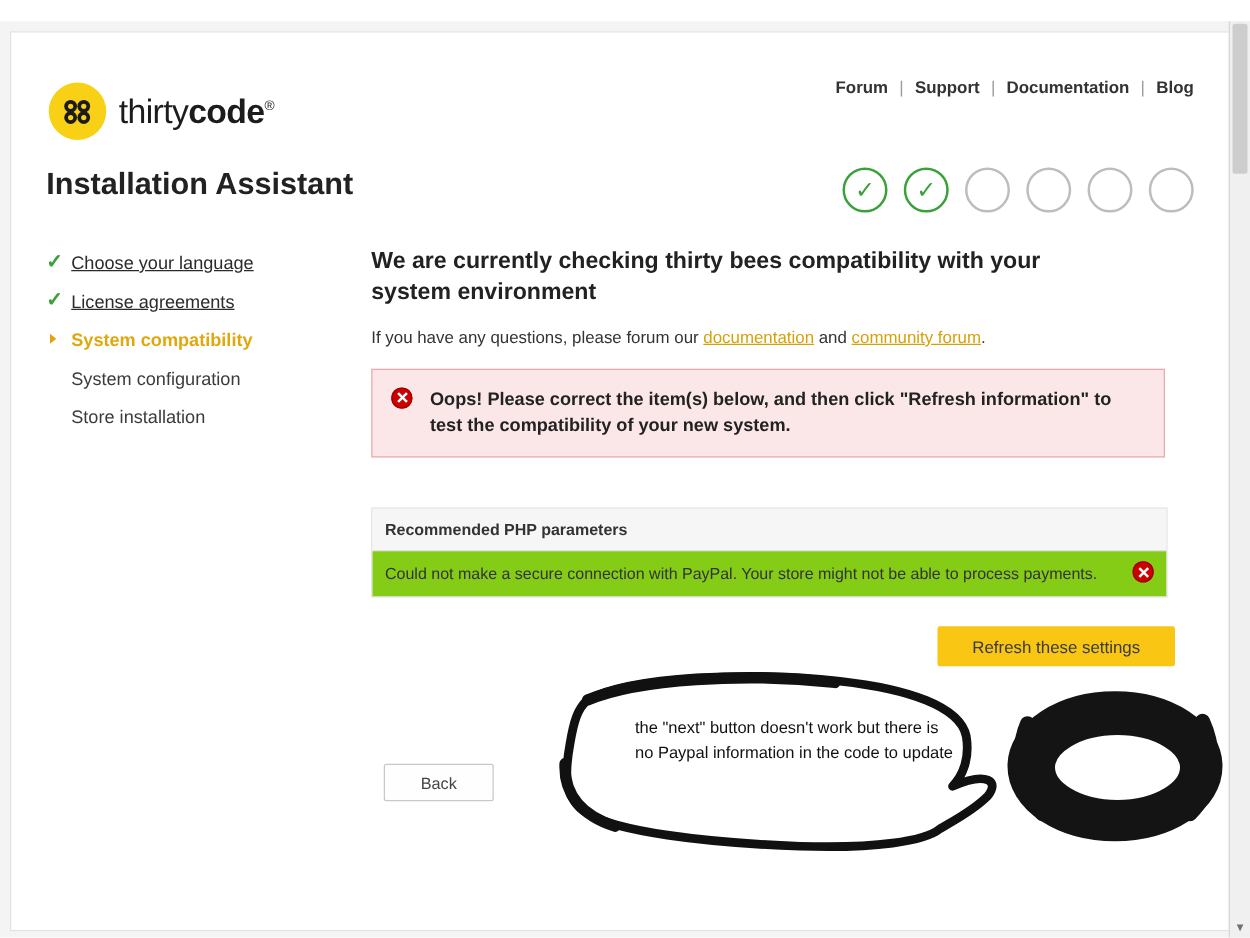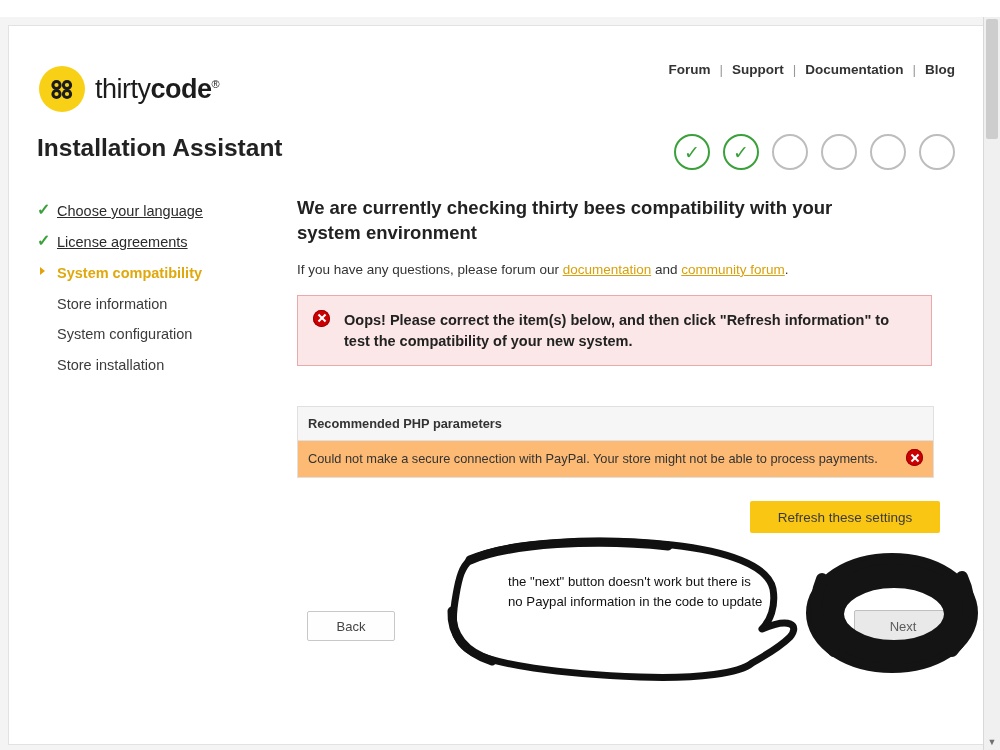--- a/index.html
+++ b/index.html
@@ -276,21 +276,21 @@
   }
   .table .thead {
     background: #f6f6f6;
     border-bottom: 1px solid #e0e0e0;
     padding: 9px 10px;
     font-size: 12.8px;
     font-weight: bold;
     color: #333;
   }
   .table .row {
-    background: #fdba74;
+    background: #84cc16;
     padding: 9px 17px 9px 10px;
     font-size: 12.8px;
     color: #333;
     position: relative;
     line-height: 1.4;
   }
   .table .row .row-icon {
     position: absolute;
     right: 10px;
     top: 8px;
@@ -407,23 +407,20 @@
       </div>
       <div class="side-item done">
         <span class="chk">✓</span>
         <span class="lbl">License agreements</span>
       </div>
       <div class="side-item active">
         <span class="caret"></span>
         <span class="lbl">System compatibility</span>
       </div>
       <div class="side-item plain">
-        <span class="lbl">Store information</span>
-      </div>
-      <div class="side-item plain">
         <span class="lbl">System configuration</span>
       </div>
       <div class="side-item plain">
         <span class="lbl">Store installation</span>
       </div>
     </div>
 
     <div class="main">
       <h2>We are currently checking thirty bees compatibility with your system environment</h2>
 
@@ -440,21 +437,20 @@
         <div class="thead">Recommended PHP parameters</div>
         <div class="row">
           <span>Could not make a secure connection with PayPal. Your store might not be able to process payments.</span>
           <span class="row-icon"><span class="err-circle"></span></span>
         </div>
       </div>
 
       <button class="refresh-btn">Refresh these settings</button>
 
       <button class="nav-btn back-btn">Back</button>
-      <button class="nav-btn next-btn">Next</button>
     </div>
 
   </div>
 
   <svg class="annot" width="1000" height="750" viewBox="0 0 1000 750">
     <g fill="none" stroke="#111111" stroke-width="7" stroke-linecap="round" stroke-linejoin="round">
       <path d="M470 543 C505 524, 600 520, 672 528 C726 534, 768 548, 773 572 C776 590, 770 604, 762 612
                C790 600, 800 608, 790 620 C778 632, 762 640, 752 646
                C740 656, 700 662, 640 660 C560 657, 494 648, 470 634
                C450 622, 452 600, 456 578 C459 560, 462 550, 470 543 Z"></path>

